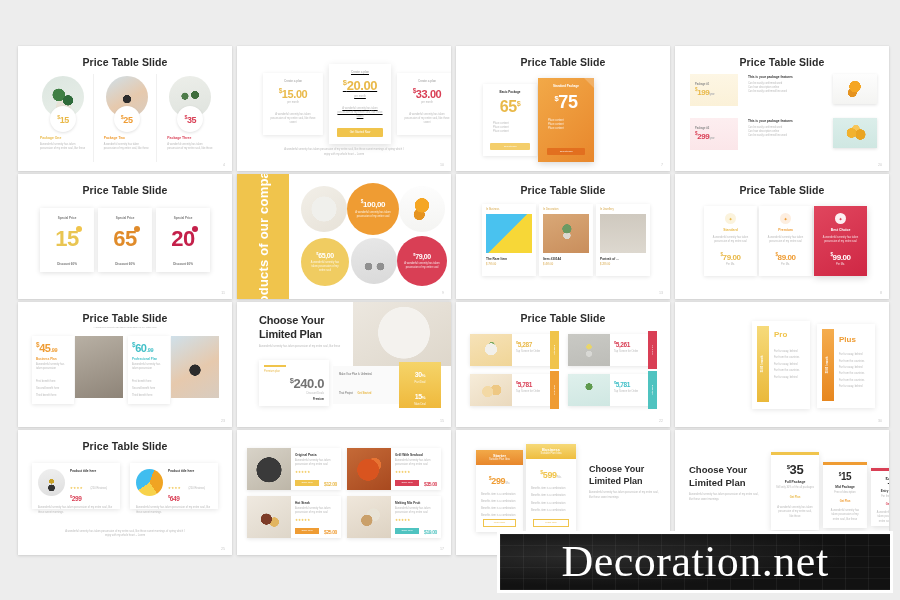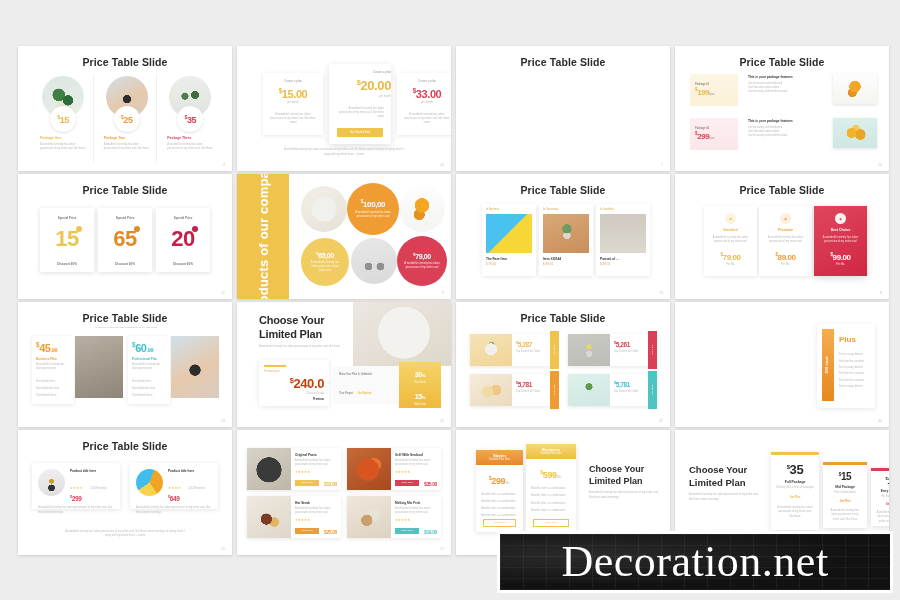--- a/index.html
+++ b/index.html
@@ -185,21 +185,21 @@
 
   <div class="slide">
     <div style="position:absolute;left:26px;top:27px;width:60px;height:62px;background:#fff;box-shadow:0 1px 4px rgba(0,0,0,.10);text-align:center;padding-top:6px;box-sizing:border-box;">
       <div class="mini" style="font-size:3px;color:#999;">Create a plan</div>
       <div class="price-lg" style="font-size:11px;color:#e9b949;margin-top:3px;">
         <span class="dollar">$</span><span>15.00</span>
       </div>
       <div class="mini" style="margin-top:2px;">per month</div>
       <div class="mini" style="margin:8px 7px 0;line-height:1.6;">A wonderful serenity has taken possession of my entire soul, like these sweet</div>
     </div>
-    <div style="position:absolute;left:92px;top:18px;width:62px;height:80px;background:#fff;box-shadow:0 2px 7px rgba(0,0,0,.13);text-align:right;padding-top:6px;box-sizing:border-box;">
+    <div style="position:absolute;left:92px;top:18px;width:62px;height:80px;background:#fff;box-shadow:0 2px 7px rgba(0,0,0,.13);text-align:center;padding-top:6px;box-sizing:border-box;text-decoration:underline;">
       <div class="mini" style="font-size:3px;color:#999;">Create a plan</div>
       <div class="price-lg" style="font-size:13px;color:#e9b949;margin-top:3px;">
         <span class="dollar">$</span><span>20.00</span>
       </div>
       <div class="mini" style="margin-top:2px;">per month</div>
       <div class="mini" style="margin:8px 7px 0;line-height:1.6;">A wonderful serenity has taken possession of my entire soul, like these sweet</div>
       <div style="position:absolute;left:8px;right:8px;bottom:7px;height:9px;background:#f0c44c;border-radius:1px;display:flex;align-items:center;justify-content:center;">
         <span class="mini" style="color:#fff;font-size:2.8px;">Get Started Now</span>
       </div>
     </div>
@@ -210,20 +210,49 @@
       </div>
       <div class="mini" style="margin-top:2px;">per month</div>
       <div class="mini" style="margin:8px 7px 0;line-height:1.6;">A wonderful serenity has taken possession of my entire soul, like these sweet</div>
     </div>
     <div class="mini" style="position:absolute;left:44px;right:44px;bottom:14px;text-align:center;line-height:1.7;">A wonderful serenity has taken possession of my entire soul, like these sweet mornings of spring which I enjoy with my whole heart. - Lorem</div>
     <div class="pg">10</div>
   </div>
 
   <div class="slide">
     <div class="sl-title">Price Table Slide</div>
+    <div style="position:absolute;left:27px;top:38px;width:54px;height:72px;background:#fff;box-shadow:0 1px 4px rgba(0,0,0,.10);text-align:center;padding-top:6px;box-sizing:border-box;">
+      <div class="lbl" style="color:#333;font-size:3px;">Basic Package</div>
+      <div class="price-lg" style="font-size:16px;color:#e9b949;margin-top:4px;">
+        <span>65</span><span class="dollar" style="font-size:.45em;">$</span>
+      </div>
+      <div style="margin:6px 0 0 10px;text-align:left;">
+        <div class="mini">Place content</div>
+        <div class="mini">Place content</div>
+        <div class="mini">Place content</div>
+      </div>
+      <div style="position:absolute;left:7px;right:7px;bottom:6px;height:7px;background:#f4ce6b;border-radius:1px;display:flex;align-items:center;justify-content:center;">
+        <span class="mini" style="color:#fff;font-size:2.5px;">Select Plan</span>
+      </div>
+    </div>
+    <div style="position:absolute;left:82px;top:32px;width:56px;height:84px;background:linear-gradient(135deg,#f2a948,#e8872c);box-shadow:0 2px 7px rgba(0,0,0,.16);text-align:center;padding-top:6px;box-sizing:border-box;overflow:hidden;">
+      <div style="position:absolute;right:0;top:0;width:0;height:0;border-top:10px solid rgba(255,255,255,.22);border-left:10px solid transparent;"></div>
+      <div class="lbl" style="color:#fff;font-size:3px;">Standard Package</div>
+      <div class="price-lg" style="font-size:18px;color:#fff;margin-top:4px;">
+        <span class="dollar" style="font-size:.42em;">$</span><span>75</span>
+      </div>
+      <div style="margin:6px 0 0 10px;text-align:left;">
+        <div class="mini" style="color:rgba(255,255,255,.85);">Place content</div>
+        <div class="mini" style="color:rgba(255,255,255,.85);">Place content</div>
+        <div class="mini" style="color:rgba(255,255,255,.85);">Place content</div>
+      </div>
+      <div style="position:absolute;left:9px;right:9px;bottom:7px;height:7px;background:#e26f1f;border-radius:1px;display:flex;align-items:center;justify-content:center;">
+        <span class="mini" style="color:#fff;font-size:2.5px;">Select Plan</span>
+      </div>
+    </div>
     <div class="pg">7</div>
   </div>
 
   <div class="slide">
     <div class="sl-title">Price Table Slide</div>
     <div style="position:absolute;left:15px;top:28px;right:10px;height:34px;">
       <div style="position:absolute;left:0;top:0;width:48px;height:32px;background:linear-gradient(180deg,#fdf6e4,#fbf1d8);display:flex;flex-direction:column;justify-content:center;padding-left:5px;box-sizing:border-box;">
         <div class="mini" style="font-weight:bold;color:#8a8a8a;">Package #1</div>
         <div class="price-lg" style="font-size:8px;color:#e9b949;">
           <span class="dollar">$</span><span>199</span><span class="mini" style="font-size:3px;">/year</span>
@@ -402,21 +431,21 @@
   <div class="slide">
     <div class="ph ph-salad" style="position:absolute;right:0;top:0;width:98px;height:64px;"></div>
     <div style="position:absolute;left:22px;top:12px;width:86px;">
       <div style="font-size:11px;font-weight:bold;color:#2b2b2b;letter-spacing:-.2px;">Choose Your</div>
       <div style="font-size:11px;font-weight:bold;color:#2b2b2b;letter-spacing:-.2px;margin-top:2px;">Limited Plan</div>
       <div class="mini" style="margin-top:5px;line-height:1.8;">A wonderful serenity has taken possession of my entire soul, like these</div>
     </div>
     <div style="position:absolute;left:22px;top:58px;width:70px;height:46px;background:#fff;box-shadow:0 1px 5px rgba(0,0,0,.10);padding:5px;box-sizing:border-box;">
       <div style="width:22px;height:1.6px;background:#f0c44c;"></div>
       <div class="mini" style="color:#e9b949;margin-top:3px;">Premium plan</div>
-      <div class="price-lg" style="font-size:13px;color:#c2410c;text-align:right;margin-top:3px;">
+      <div class="price-lg" style="font-size:13px;color:#737373;text-align:right;margin-top:3px;">
         <span class="dollar">$</span><span>240.0</span>
       </div>
       <div class="mini" style="text-align:right;">Discount Deals</div>
       <div class="mini" style="text-align:right;color:#333;font-weight:bold;margin-top:2px;">Premium</div>
     </div>
     <div style="position:absolute;left:96px;top:64px;width:80px;height:38px;background:#fafafa;padding:7px 6px;box-sizing:border-box;">
       <div class="mini" style="color:#666;">Make Your Plan Is Unlimited.</div>
       <div style="margin-top:3px;">
         <span class="mini" style="color:#666;">That Project</span>
         <span class="mini" style="color:#e9b949;font-weight:bold;">Get Started</span>
@@ -474,20 +503,33 @@
         <div class="mini" style="margin-top:2px;">Tap Screen for Order</div>
       </div>
       <div style="width:9px;background:#4fc3c0;position:relative;right:-5px;top:-3px;height:38px;display:flex;align-items:center;justify-content:center;">
         <span class="mini" style="color:#fff;transform:rotate(-90deg);white-space:nowrap;font-size:2.4px;">Standard</span>
       </div>
     </div>
     <div class="pg">22</div>
   </div>
 
   <div class="slide">
+    <div style="position:absolute;left:77px;top:19px;width:58px;height:88px;background:#fff;box-shadow:0 1px 5px rgba(0,0,0,.10);">
+      <div style="position:absolute;left:5px;top:5px;width:12px;height:76px;background:linear-gradient(180deg,#f6da7a,#eab93a);display:flex;align-items:center;justify-content:center;">
+        <span class="mini" style="color:#fff;transform:rotate(-90deg);white-space:nowrap;font-weight:bold;font-size:2.6px;">$5.00 / month</span>
+      </div>
+      <div style="position:absolute;left:22px;top:9px;font-size:8px;font-weight:bold;color:#f0c44c;">Pro</div>
+      <div style="position:absolute;left:22px;top:26px;">
+        <div class="mini" style="margin-top:2.6px;">Far far away, behind</div>
+        <div class="mini" style="margin-top:2.6px;">Far from the countries</div>
+        <div class="mini" style="margin-top:2.6px;">Far far away, behind</div>
+        <div class="mini" style="margin-top:2.6px;">Far from the countries</div>
+        <div class="mini" style="margin-top:2.6px;">Far far away, behind</div>
+      </div>
+    </div>
     <div style="position:absolute;left:142px;top:22px;width:58px;height:84px;background:#fff;box-shadow:0 1px 5px rgba(0,0,0,.10);">
       <div style="position:absolute;left:5px;top:5px;width:12px;height:72px;background:linear-gradient(180deg,#f5ad4f,#e7871f);display:flex;align-items:center;justify-content:center;">
         <span class="mini" style="color:#fff;transform:rotate(-90deg);white-space:nowrap;font-weight:bold;font-size:2.6px;">$9.00 / month</span>
       </div>
       <div style="position:absolute;left:22px;top:11px;font-size:8px;font-weight:bold;color:#ef9c33;">Plus</div>
       <div style="position:absolute;left:22px;top:27px;">
         <div class="mini" style="margin-top:2.4px;">Far far away, behind</div>
         <div class="mini" style="margin-top:2.4px;">Far from the countries</div>
         <div class="mini" style="margin-top:2.4px;">Far far away, behind</div>
         <div class="mini" style="margin-top:2.4px;">Far from the countries</div>

